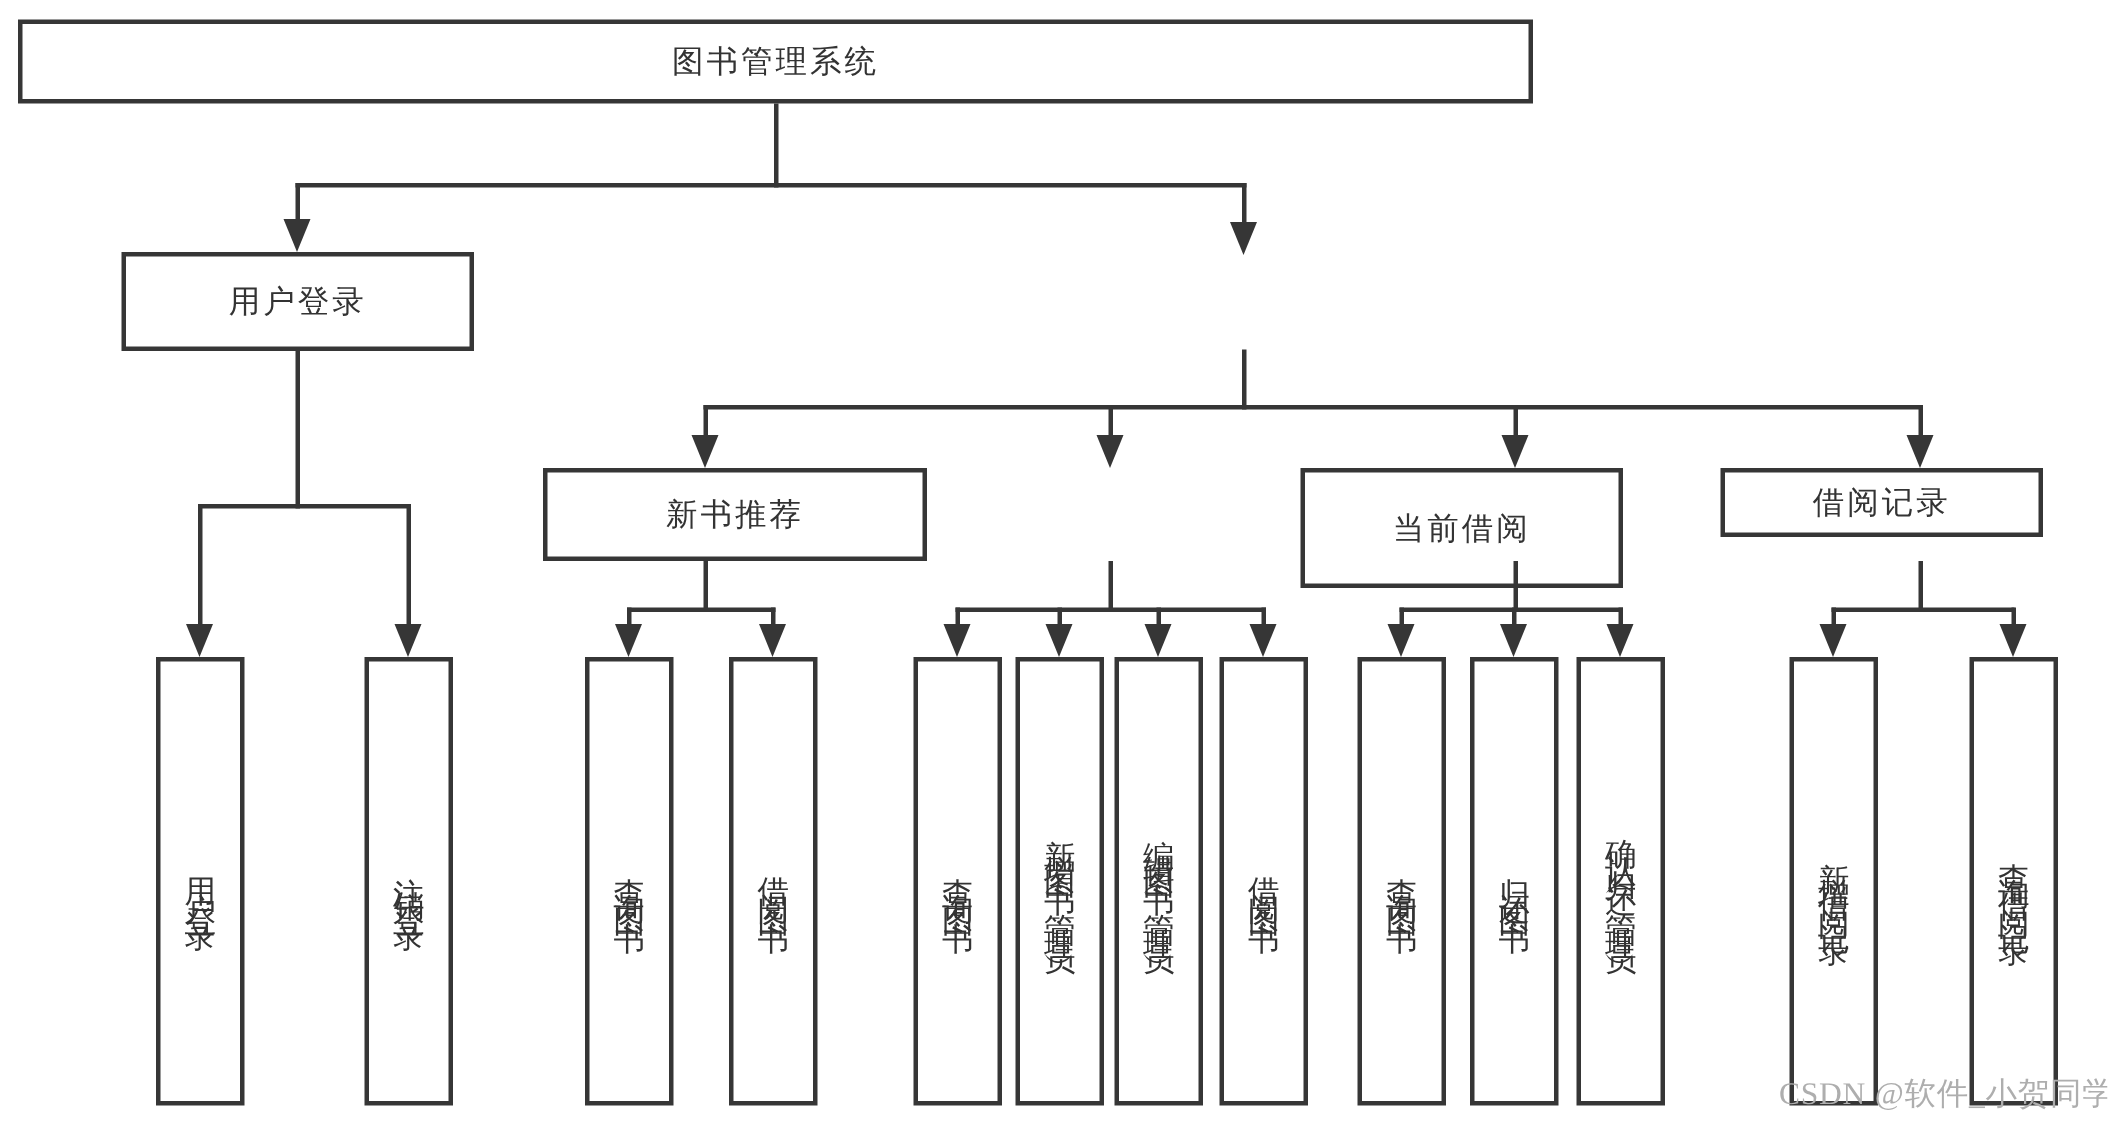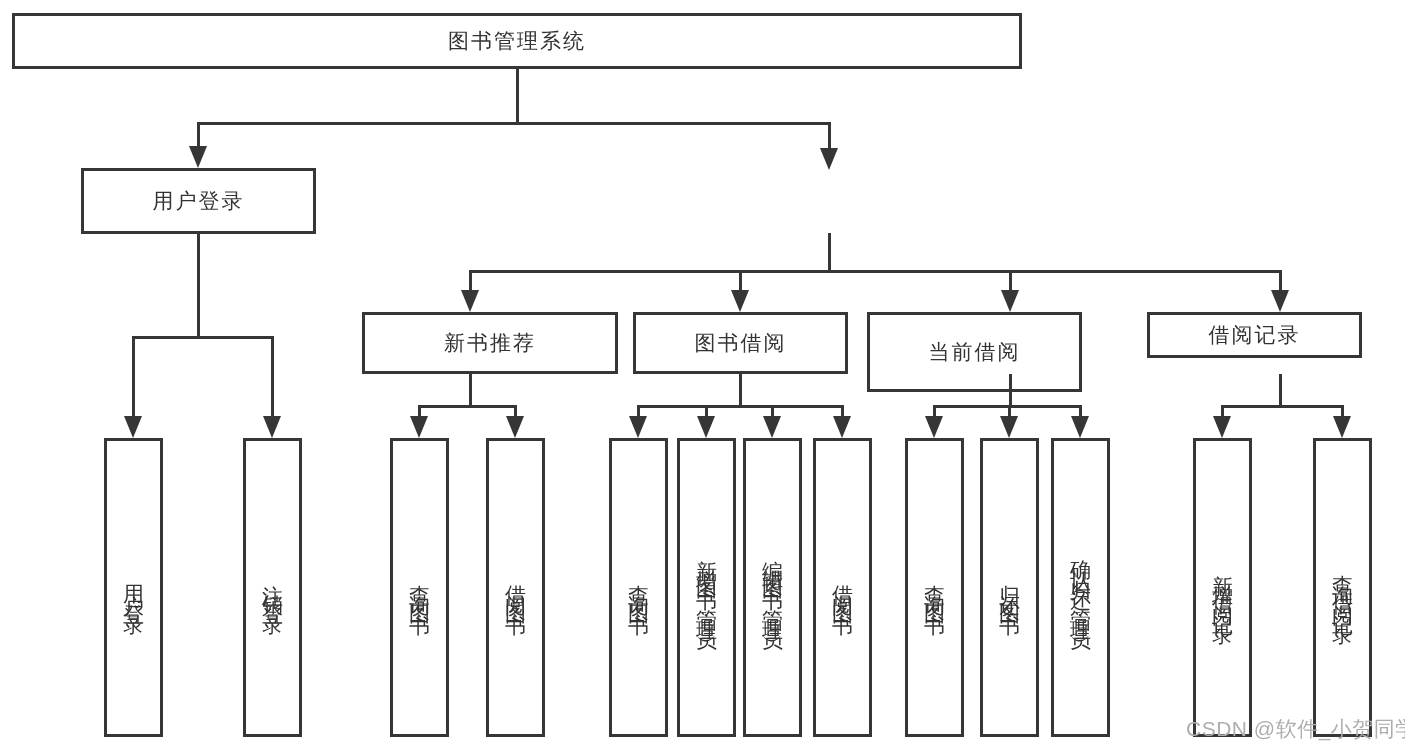--- a/index.html
+++ b/index.html
@@ -5,21 +5,21 @@
   :root{
     --background:#ffffff;
     --line:#363636;
     --text:#333333;
     --watermark:#aeaeae;
   }
   html,body{margin:0;padding:0;background:var(--background);}
   .canvas{
     position:relative;width:1405px;height:747px;overflow:hidden;
     background:var(--background);
-    font-family:Liberation Sans, sans-serif;
+    font-family:Liberation Serif, serif;
   }
   .box{
     position:absolute;box-sizing:border-box;background:#fff;
     border:3px solid var(--line);
     display:flex;align-items:center;justify-content:center;
     color:var(--text);font-size:21px;letter-spacing:2px;
   }
   .vtext{
     writing-mode:vertical-lr;
     text-orientation:mixed;
@@ -75,23 +75,20 @@
   <div class="arrow" style="left:461px;top:290px"></div>
   <div class="vline" style="left:739px;top:270px;height:24px"></div>
   <div class="arrow" style="left:731px;top:290px"></div>
   <div class="vline" style="left:1009px;top:270px;height:24px"></div>
   <div class="arrow" style="left:1001px;top:290px"></div>
   <div class="vline" style="left:1279px;top:270px;height:24px"></div>
   <div class="arrow" style="left:1271px;top:290px"></div>
 
   <div class="box" style="left:362px;top:312px;width:256px;height:62px">
     <span>新书推荐</span>
-  </div>
-  <div class="box" style="left:633px;top:312px;width:215px;height:62px">
-    <span>图书借阅</span>
   </div>
   <div class="box" style="left:867px;top:312px;width:215px;height:80px">
     <span>当前借阅</span>
   </div>
   <div class="box" style="left:1147px;top:312px;width:215px;height:46px">
     <span>借阅记录</span>
   </div>
 
   <div class="vline" style="left:469px;top:374px;height:34px"></div>
   <div class="hline" style="left:418px;top:405px;width:99px"></div>

